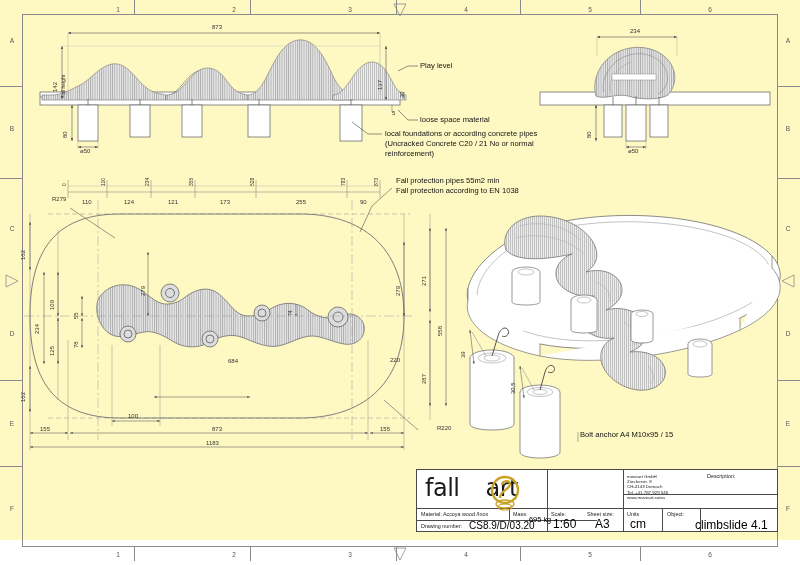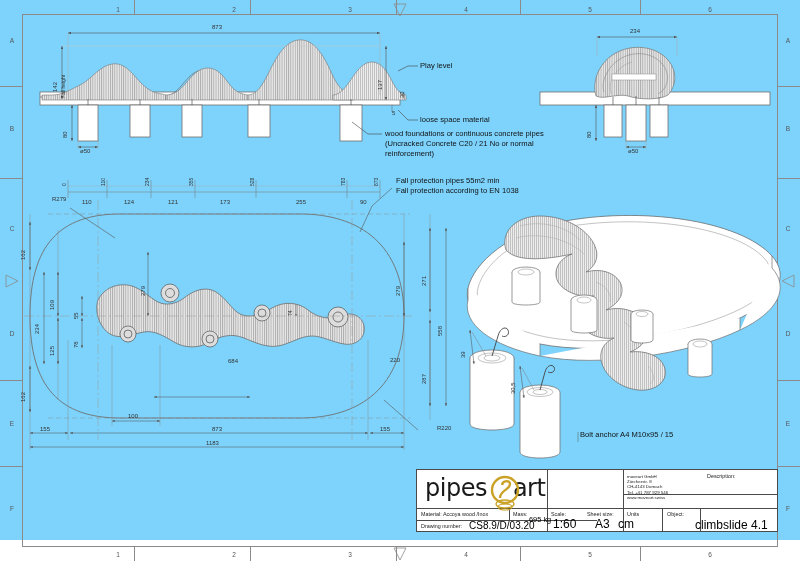--- a/index.html
+++ b/index.html
@@ -1,18 +1,18 @@
 <!DOCTYPE html>
 <html><head>
 <meta charset="utf-8">
 <style>
   html,body{margin:0;padding:0;background:#fff;}
   body{width:800px;height:565px;overflow:hidden;
        font-family:"Liberation Sans",sans-serif;color:#000;}
-  #sheet{position:relative;width:800px;height:540px;background:#7dd3fc;}
+  #sheet{position:relative;width:800px;height:540px;background:#fef9c3;}
 
   
   .frame-outer{position:absolute;left:22px;top:14px;width:756px;height:533px;
                border:1px solid #8a8a8a;box-sizing:border-box;}
   .tick{position:absolute;background:#8a8a8a;}
   .gridlabel{position:absolute;font-size:6.5px;color:#555;text-align:center;}
   .dim{position:absolute;font-size:6px;color:#333;white-space:nowrap;
        font-family:"Liberation Sans",sans-serif;}
   .dim.rot{transform-origin:left bottom;transform:rotate(-90deg);}
   .note{position:absolute;font-size:7.6px;color:#111;white-space:pre;line-height:9.6px;}
@@ -180,21 +180,21 @@
   <div class="dim rot" style="left:58px;top:86px;">142</div>
   <div class="dim rot" style="left:66px;top:92px;font-size:5px;">Fall height</div>
   <div class="dim rot" style="left:383px;top:84px;">137</div>
   <div class="dim rot" style="left:68px;top:132px;">80</div>
   <div class="dim" style="left:80px;top:148px;">ø50</div>
   <div class="dim rot" style="left:405px;top:92px;">30</div>
   <div class="dim" style="left:392px;top:110px;">5</div>
 
   <div class="note" style="left:420px;top:61px;">Play level</div>
   <div class="note" style="left:420px;top:115px;">loose space material</div>
-  <div class="note" style="left:385px;top:129px;">wood foundations or continuous concrete pipes</div>
+  <div class="note" style="left:385px;top:129px;">local foundations or according concrete pipes</div>
   <div class="note" style="left:385px;top:139px;">(Uncracked Concrete C20 / 21 No or normal</div>
   <div class="note" style="left:385px;top:149px;">reinforcement)</div>
 
   <div class="dim rot" style="left:67px;top:180px;font-size:5px;">0</div>
   <div class="dim rot" style="left:106px;top:180px;font-size:5px;">110</div>
   <div class="dim rot" style="left:150px;top:180px;font-size:5px;">234</div>
   <div class="dim rot" style="left:194px;top:180px;font-size:5px;">355</div>
   <div class="dim rot" style="left:255px;top:180px;font-size:5px;">528</div>
   <div class="dim rot" style="left:346px;top:180px;font-size:5px;">783</div>
   <div class="dim rot" style="left:379px;top:180px;font-size:5px;">873</div>
@@ -426,21 +426,21 @@
     <div class="hline" style="left:0;top:50px;width:180px;"></div>
     <div class="hline" style="left:206px;top:24px;width:154px;"></div>
     <div class="vline" style="left:130px;top:0;height:62px;"></div>
     <div class="vline" style="left:206px;top:0;height:62px;"></div>
 
     <div class="vline" style="left:92px;top:38px;height:12px;"></div>
     <div class="vline" style="left:245px;top:38px;height:24px;"></div>
     <div class="vline" style="left:283px;top:38px;height:24px;"></div>
 
     <div class="cell" style="left:8px;top:4px;">
-      <span class="logo-text">pipes</span><span style="display:inline-block;width:26px;"></span><span class="logo-text">art</span>
+      <span class="logo-text">fall</span><span style="display:inline-block;width:26px;"></span><span class="logo-text">art</span>
     </div>
     <svg width="362" height="63">
       <g transform="translate(74,6)">
         <circle cx="14" cy="14" r="13" fill="none" stroke="#c9a227" stroke-width="2.4"></circle>
         <path d="M9,22 C9,14 19,14 19,8 C19,4 12,4 11,9" fill="none" stroke="#c9a227" stroke-width="2.4"></path>
         <ellipse cx="14" cy="28" rx="9" ry="4" fill="none" stroke="#c9a227" stroke-width="1.4"></ellipse>
         <ellipse cx="14" cy="31" rx="7" ry="3" fill="none" stroke="#c9a227" stroke-width="1.1"></ellipse>
       </g>
     </svg>
 
@@ -459,19 +459,19 @@
     <div class="cell lbl" style="left:4px;top:53px;">Drawing number:</div>
     <div class="cell val" style="left:52px;top:50px;">CS8.9/D/03.20</div>
 
     <div class="cell lbl" style="left:134px;top:41px;">Scale:</div>
     <div class="cell val lg" style="left:136px;top:47px;">1:60</div>
 
     <div class="cell lbl" style="left:170px;top:41px;">Sheet size:</div>
     <div class="cell val lg" style="left:178px;top:47px;">A3</div>
 
     <div class="cell lbl" style="left:210px;top:41px;">Units</div>
-    <div class="cell val lg" style="left:201px;top:47px;">cm</div>
+    <div class="cell val lg" style="left:213px;top:47px;">cm</div>
 
     <div class="cell lbl" style="left:250px;top:41px;">Object:</div>
     <div class="cell val lg" style="left:278px;top:48px;">climbslide 4.1</div>
   </div>
 
 </div>
 
 </body></html>

